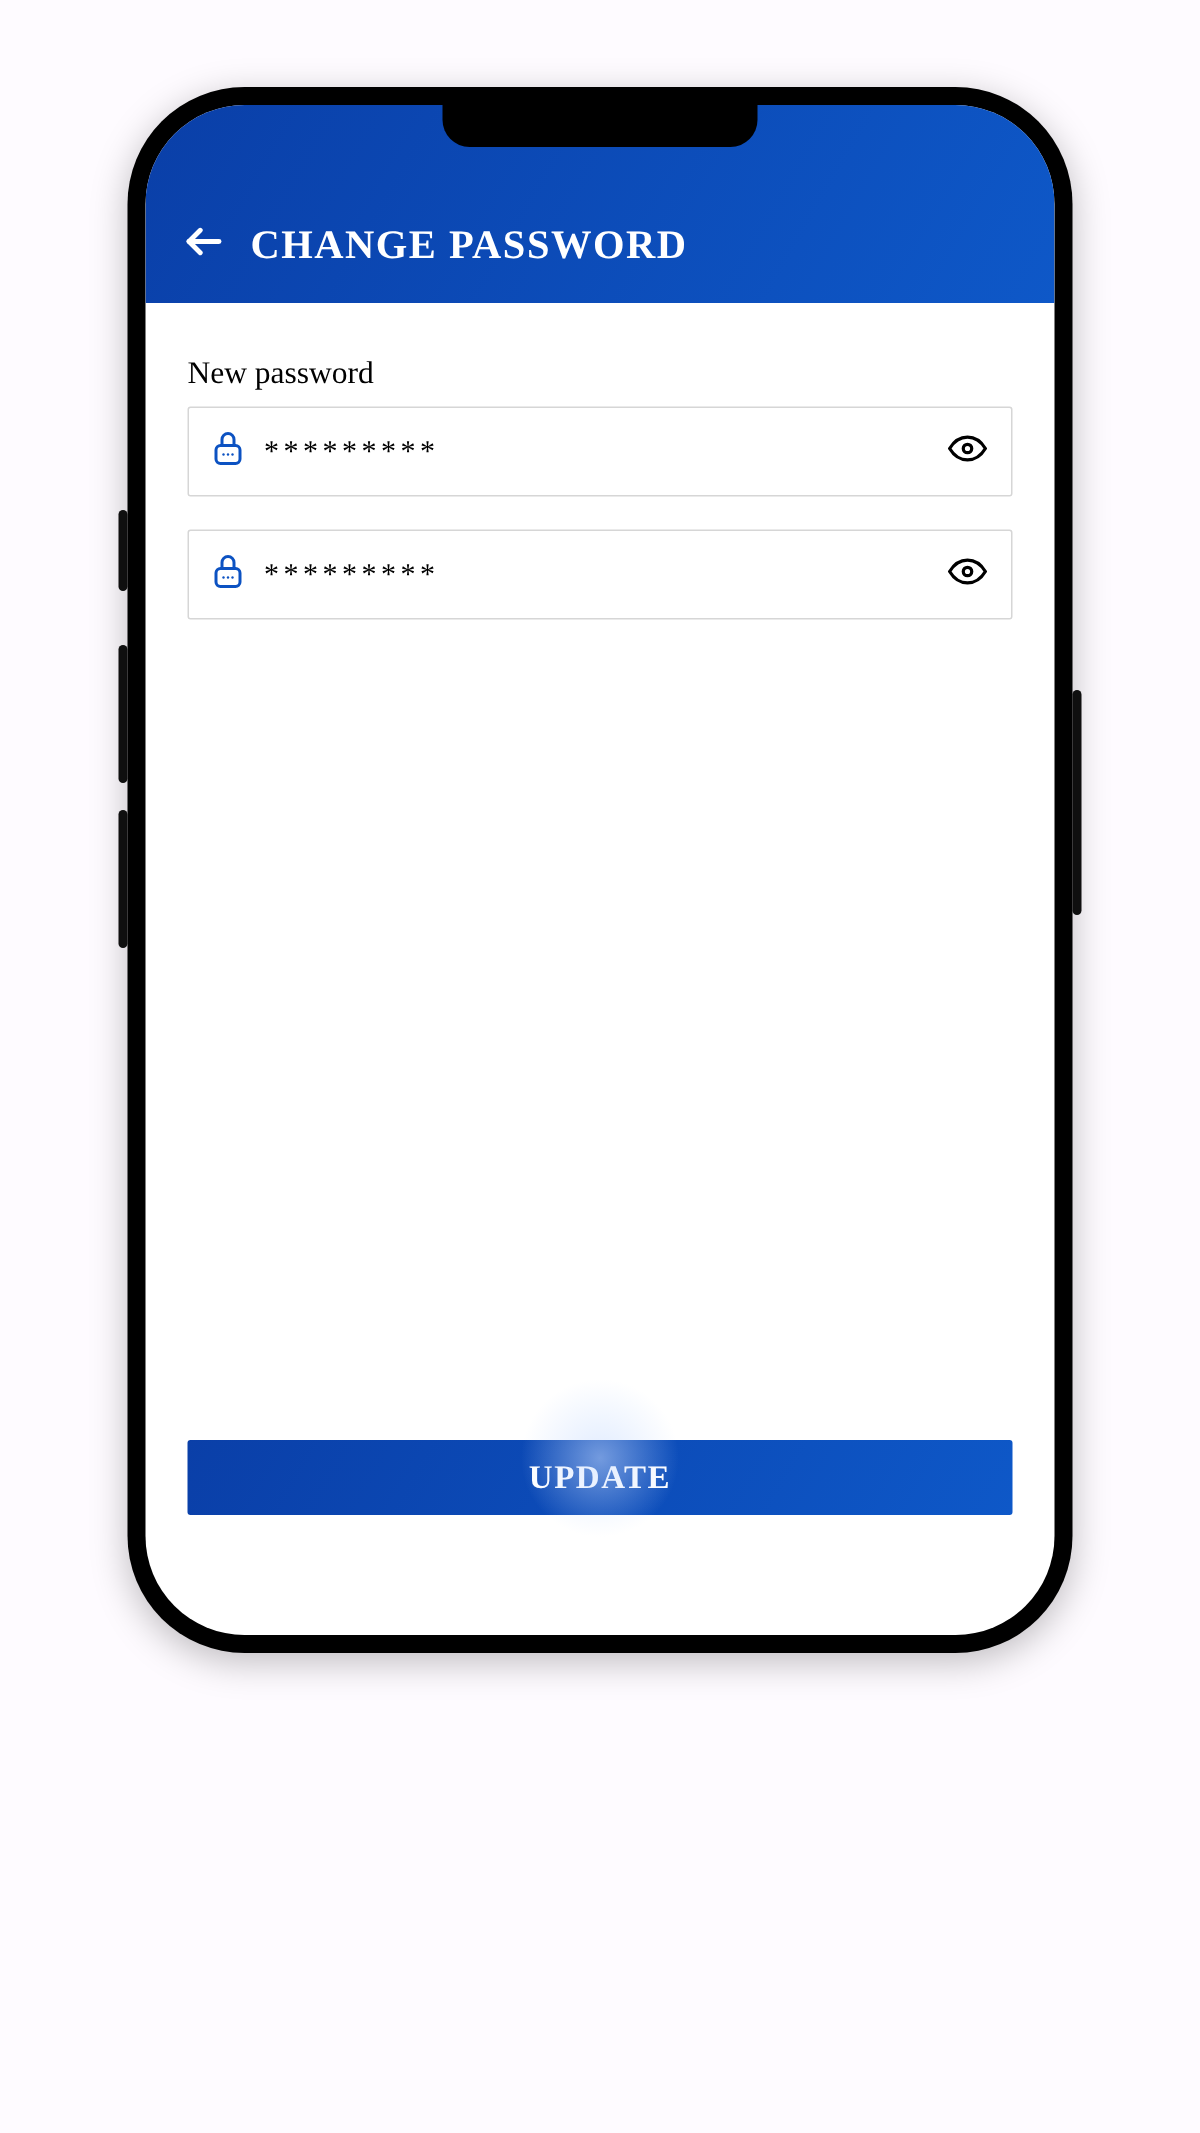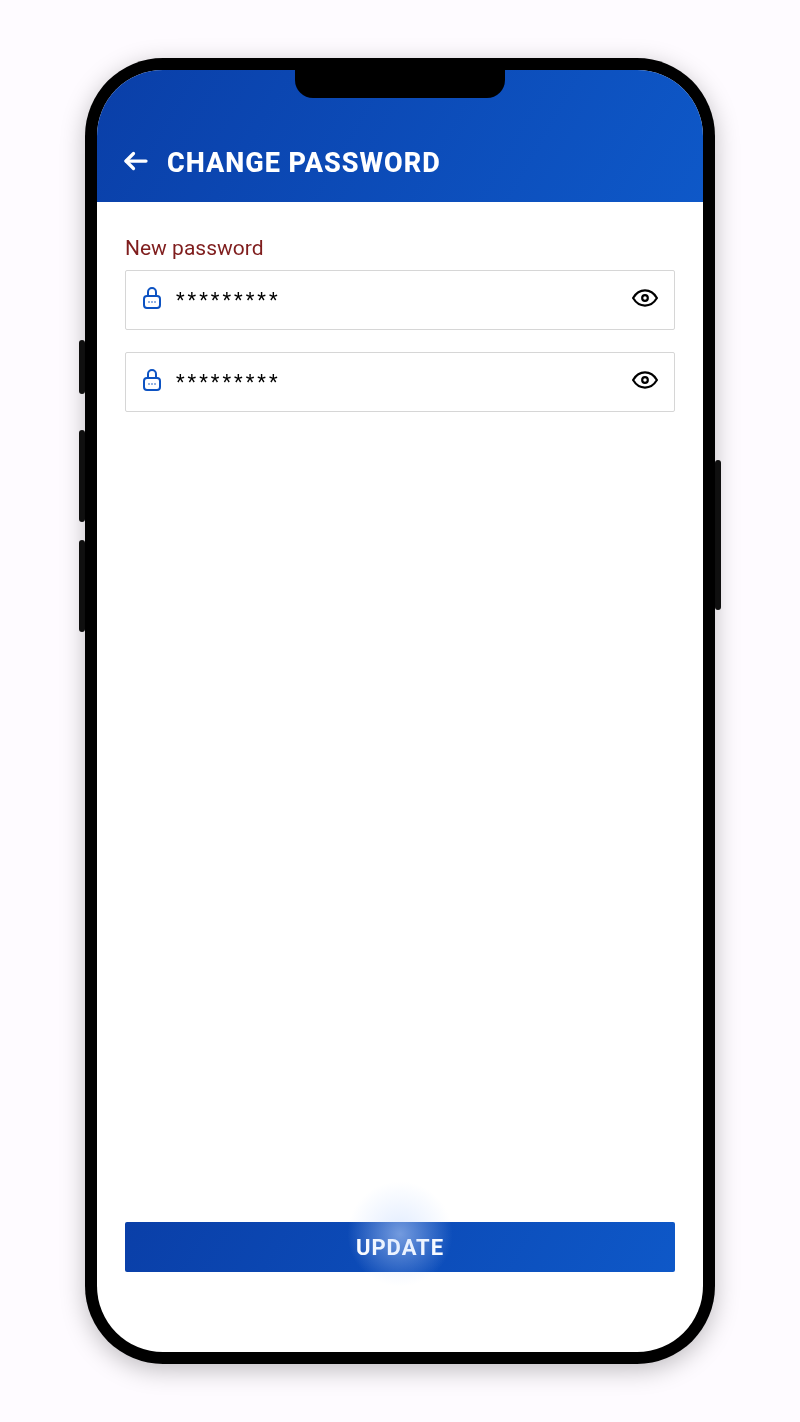--- a/index.html
+++ b/index.html
@@ -26,24 +26,25 @@
   .stage {
     width: 800px;
     height: 1422px;
     position: relative;
   }
   .phone {
     position: absolute;
     left: 85px;
     top: 58px;
     width: 630px;
-    height: 1306px;
+    height: 1044px;
     background: #000;
     border-radius: 78px;
     box-shadow: 0 6px 24px rgba(0,0,0,0.25);
+    font-family: Liberation Serif, serif;
   }
   
   .side-btn {
     position: absolute;
     width: 6px;
     background: #111;
     border-radius: 3px;
   }
   .btn-l1 { left: 79px;  top: 340px; height: 54px; }
   .btn-l2 { left: 79px;  top: 430px; height: 92px; }
@@ -111,21 +112,21 @@
     flex: 1 1 auto;
     padding: 34px 28px 0 28px;
     position: relative;
   }
 
   .field-group { margin-bottom: 22px; }
   .field-label {
     font-size: 21px;
     font-weight: 400;
     margin-bottom: 10px;
-    color: #7f1d1d;
+    color: #000000;
   }
   .input-wrap {
     height: 60px;
     border: 1px solid var(--field-border);
     border-radius: 2px;
     display: flex;
     align-items: center;
     padding: 0 14px;
     gap: 10px;
   }

